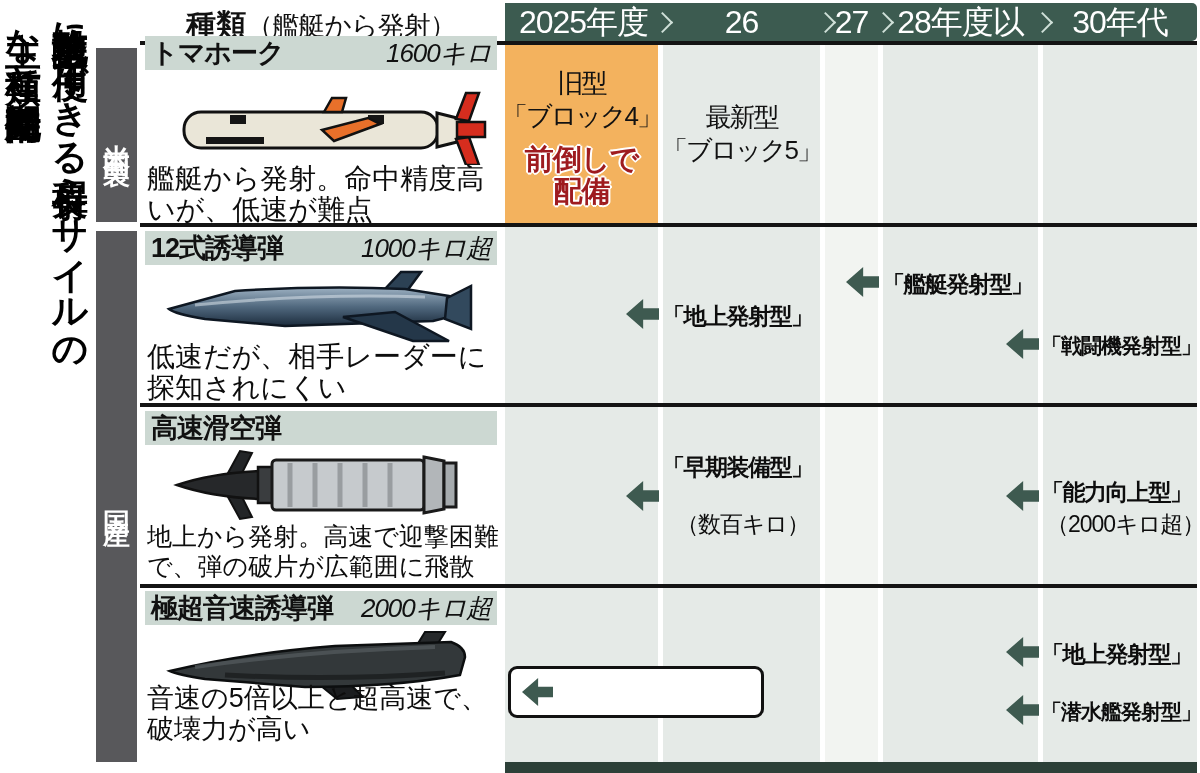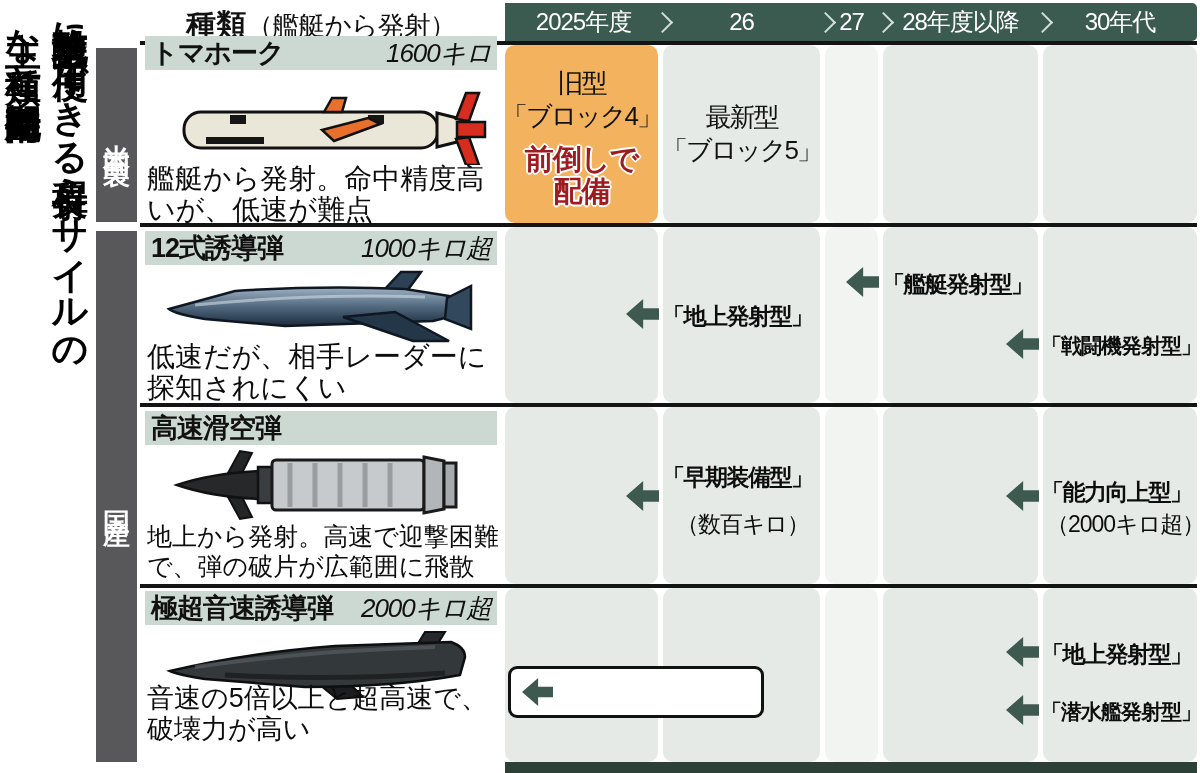--- a/index.html
+++ b/index.html
@@ -14,21 +14,21 @@
     writing-mode:vertical-rl;text-orientation:upright;
     font-weight:900;font-size:36px;line-height:47px;color:#000;
   }
   .vtitle div{letter-spacing:-1px;}
   
   .kind-header{position:absolute;left:145px;top:5px;width:352px;text-align:center;white-space:nowrap;}
   .kind-title{font-size:30px;font-weight:bold;}
   .kind-note{font-size:27px;font-weight:500;letter-spacing:-1px;}
   
   .tl-header{position:absolute;left:505px;top:3px;width:692px;height:38px;background:#3c5b50;border-radius:0 5px 5px 0;}
-  .tl-col{position:absolute;top:0;height:38px;line-height:38px;text-align:center;color:#fff;font-size:24px;font-weight:500;letter-spacing:-1px;}
+  .tl-col{position:absolute;top:0;height:38px;line-height:38px;text-align:center;color:#fff;font-size:32px;font-weight:500;letter-spacing:-1px;}
   .chev{position:absolute;top:12px;width:13px;height:13px;border-top:2.5px solid #cfe0d8;border-right:2.5px solid #cfe0d8;transform:rotate(45deg);}
   
   .hline{position:absolute;left:140px;width:1057px;height:4px;background:#141414;}
   .bottom-bar{position:absolute;left:505px;top:762px;width:692px;height:11px;background:#2c4038;}
   
   .group-bar{
     position:absolute;left:96px;width:41px;background:#58585b;color:#fff;
     display:flex;align-items:center;justify-content:center;
   }
   .group-bar span{writing-mode:vertical-rl;text-orientation:upright;font-weight:bold;font-size:27px;letter-spacing:8px;}
@@ -40,21 +40,21 @@
   }
   .rname{font-weight:bold;font-size:27px;letter-spacing:-1px;}
   .rrange{font-size:26px;font-weight:500;letter-spacing:-1px;font-style:italic;}
   
   .desc{position:absolute;left:147px;width:358px;font-weight:500;color:#0d0d0d;white-space:nowrap;}
   .desc.r1{top:163px;font-size:28px;line-height:31px;}
   .desc.r2{top:341px;font-size:28px;line-height:31px;}
   .desc.r3{top:521px;font-size:25px;line-height:30px;}
   .desc.r4{top:683px;font-size:27px;line-height:31px;}
   
-  .cell{position:absolute;background:#e5eae7;border-radius:10px;}
+  .cell{position:absolute;background:#e5eae7;}
   .cell.c1{left:505px;width:153px;}
   .cell.c2{left:663px;width:157px;}
   .cell.c3{left:825px;width:53px;background:#f2f4f1;}
   .cell.c4{left:883px;width:155px;}
   .cell.c5{left:1043px;width:154px;}
   .cell.r1{top:45px;height:178px;}
   .cell.r2{top:227px;height:176px;}
   .cell.r3{top:407px;height:177px;}
   .cell.r4{top:588px;height:174px;}
   .cell.orange{background:#f3b25e;}
@@ -254,21 +254,21 @@
   <div class="arrow" style="left:626px;top:299px;"></div>
   <div class="ann-label" style="left:662px;top:301px;">「地上発射型」</div>
 
   <div class="arrow" style="left:846px;top:267px;"></div>
   <div class="ann-label" style="left:882px;top:269px;">「艦艇発射型」</div>
 
   <div class="arrow" style="left:1006px;top:329px;"></div>
   <div class="ann-label tight" style="left:1041px;top:332px;">「戦闘機発射型」</div>
 
   <div class="arrow" style="left:626px;top:481px;"></div>
-  <div class="ann-label" style="left:662px;top:462px;">「早期装備型」</div>
+  <div class="ann-label" style="left:662px;top:452px;">「早期装備型」</div>
   <div class="ann-sub" style="left:676px;top:509px;">（数百キロ）</div>
 
   <div class="arrow" style="left:1006px;top:481px;"></div>
   <div class="ann-label" style="left:1041px;top:477px;">「能力向上型」</div>
   <div class="ann-sub" style="left:1046px;top:509px;">（2000キロ超）</div>
 
   <div class="arrow" style="left:1006px;top:637px;"></div>
   <div class="ann-label" style="left:1041px;top:639px;">「地上発射型」</div>
 
   <div class="arrow" style="left:1006px;top:695px;"></div>

